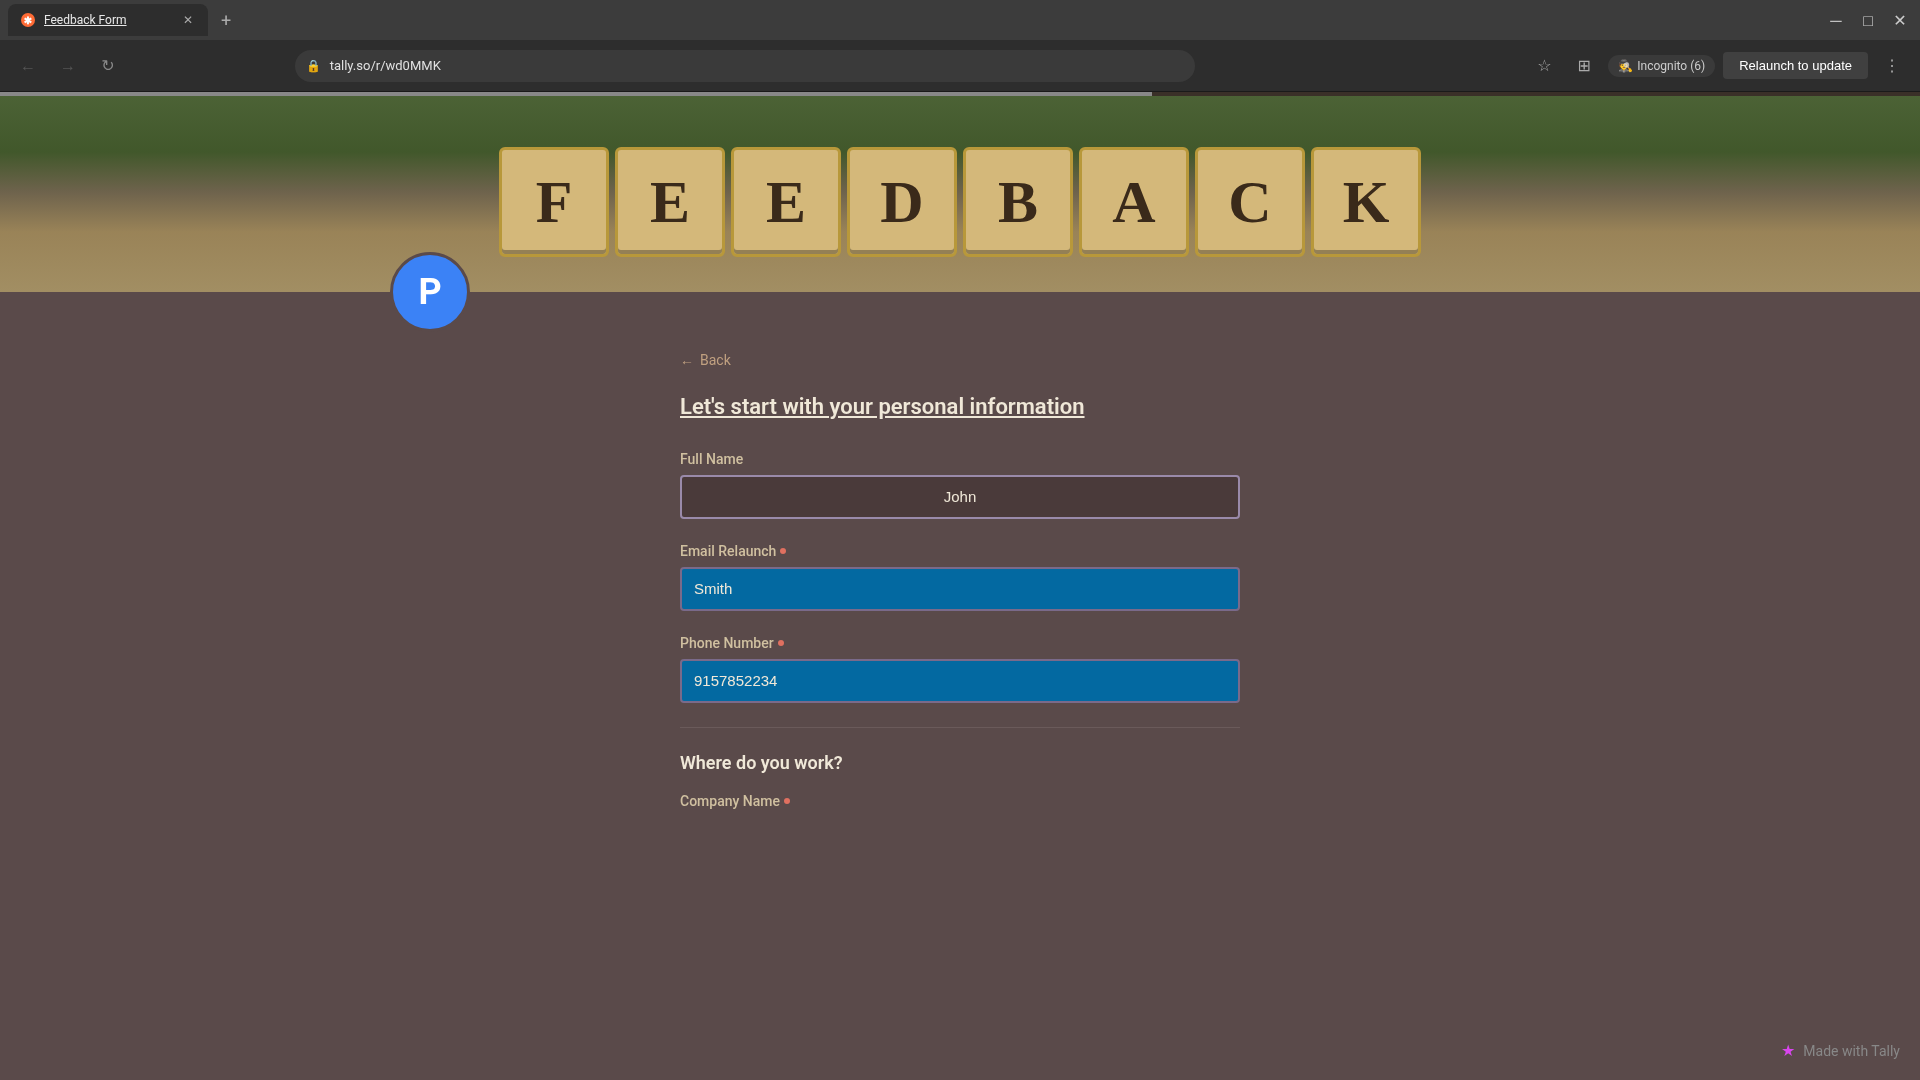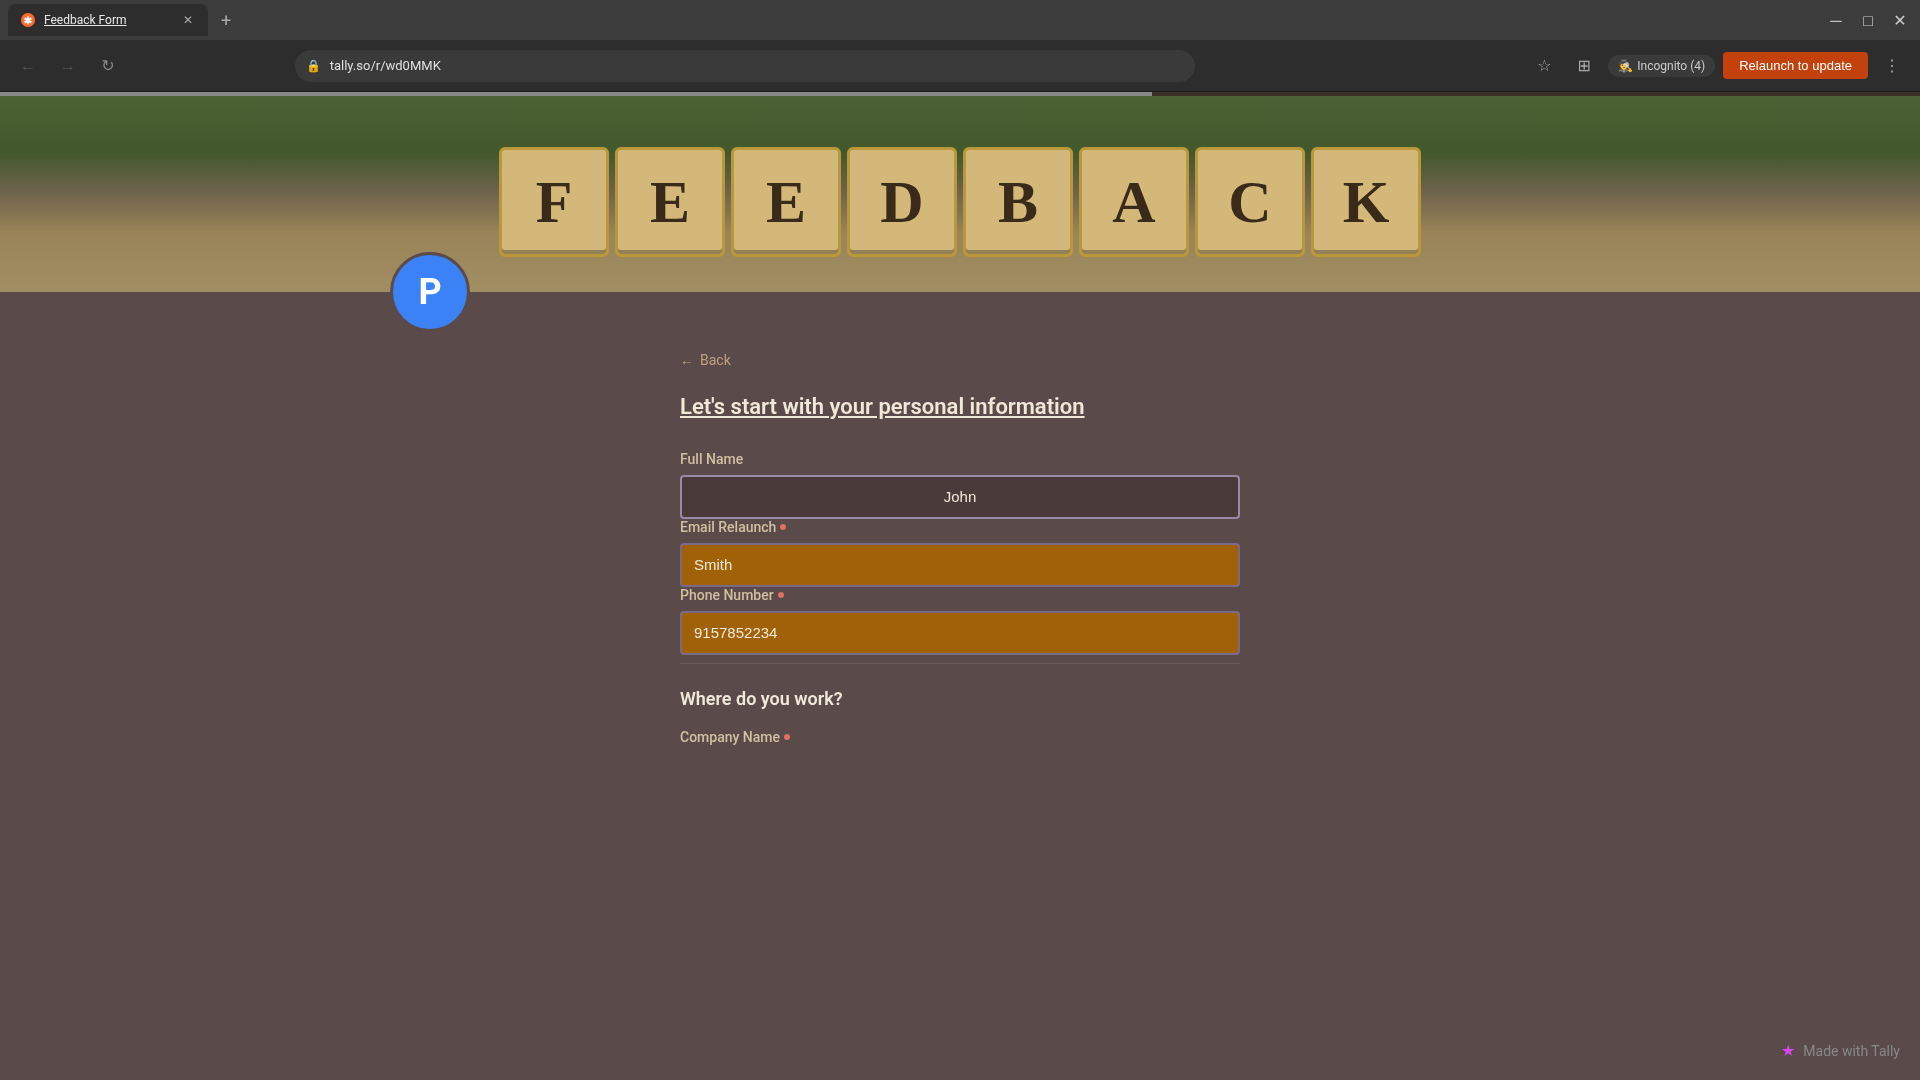--- a/index.html
+++ b/index.html
@@ -19,21 +19,21 @@
 
     .browser-toolbar { height: 52px; background: #2d2d2d; display: flex; align-items: center; padding: 0 12px; gap: 8px; border-bottom: 1px solid #1a1a1a; }
     .nav-btn { width: 32px; height: 32px; border-radius: 50%; display: flex; align-items: center; justify-content: center; color: #888; cursor: pointer; font-size: 16px; }
     .nav-btn.disabled { color: #555; cursor: default; }
     .address-bar { flex: 1; height: 32px; background: #3a3a3a; border-radius: 16px; display: flex; align-items: center; padding: 0 12px; gap: 8px; max-width: 900px; margin: 0 auto; }
     .address-url { font-size: 13px; color: #e0e0e0; flex: 1; }
     .address-lock { color: #aaa; font-size: 12px; }
     .toolbar-right { display: flex; align-items: center; gap: 8px; margin-left: auto; }
     .toolbar-icon { width: 32px; height: 32px; display: flex; align-items: center; justify-content: center; border-radius: 50%; color: #aaa; cursor: pointer; font-size: 16px; }
     .incognito-badge { background: #3a3a3a; border-radius: 16px; padding: 4px 10px; font-size: 12px; color: #ccc; display: flex; align-items: center; gap: 4px; cursor: pointer; }
-    .relaunch-btn { background: #c2410c; color: white; border: none; border-radius: 4px; padding: 6px 16px; font-size: 13px; cursor: pointer; font-weight: 500; white-space: nowrap; }
+    .relaunch-btn { background: #404040; color: white; border: none; border-radius: 4px; padding: 6px 16px; font-size: 13px; cursor: pointer; font-weight: 500; white-space: nowrap; }
 
     
     .page-content { width: 100%; height: calc(1080px - 92px); overflow-y: auto; background: #5a4a4a; position: relative; }
 
     
     .hero-banner { width: 100%; height: 200px; position: relative; overflow: hidden; background: #2d2d2d; }
     
     .scrabble-bg { position: absolute; top: 0; left: 0; width: 100%; height: 100%; display: flex; align-items: center; justify-content: center; overflow: hidden; }
 
     
@@ -41,24 +41,24 @@
     .progress-bar { height: 4px; background: #888; width: 60%; }
 
     
     .avatar-container { display: flex; justify-content: flex-start; padding-left: 390px; margin-top: -40px; position: relative; z-index: 10; }
     .avatar { width: 80px; height: 80px; border-radius: 50%; background: #3b82f6; display: flex; align-items: center; justify-content: center; font-size: 36px; font-weight: 700; color: white; border: 3px solid #5a4a4a; }
 
     
     .form-area { max-width: 560px; margin: 0 auto; padding: 20px 0 80px 0; }
     .back-link { display: flex; align-items: center; gap: 6px; color: #c0a080; font-size: 14px; cursor: pointer; margin-bottom: 24px; text-decoration: none; }
     .section-title { font-size: 22px; font-weight: 600; color: #f0e8d8; margin-bottom: 28px; line-height: 1.4; text-decoration: underline; }
-    .field-group { }
+    .field-group { margin-bottom: 24px; }
     .field-label { font-size: 14px; font-weight: 500; color: #d0c0a0; margin-bottom: 8px; display: flex; align-items: center; gap: 4px; }
     .required-dot { width: 6px; height: 6px; border-radius: 50%; background: #e07060; display: inline-block; }
-    .field-input { width: 100%; height: 44px; background: #a16207; border: 2px solid #7a6a8a; border-radius: 4px; padding: 0 12px; font-size: 15px; color: #f0e8d8; outline: none; }
+    .field-input { width: 100%; height: 44px; background: #0369a1; border: 2px solid #7a6a8a; border-radius: 4px; padding: 0 12px; font-size: 15px; color: #f0e8d8; outline: none; }
     .field-input.focused { border-color: #9a8aaa; background: #4a3a3a; text-align: center; }
     .field-input::placeholder { color: #9a8070; }
     .section-divider { height: 1px; background: #6a5a5a; margin: 8px 0 24px 0; }
     .section-subtitle { font-size: 18px; font-weight: 600; color: #f0e8d8; margin-bottom: 20px; }
 
     
     .footer-badge { position: fixed; bottom: 20px; right: 20px; display: flex; align-items: center; gap: 8px; color: #888; font-size: 14px; cursor: pointer; }
     .tally-star { color: #d946ef; font-size: 16px; }
 
     
@@ -96,21 +96,21 @@
     <div class="nav-btn">↻</div>
     <div class="address-bar">
       <span class="address-lock">🔒</span>
       <span class="address-url">tally.so/r/wd0MMK</span>
     </div>
     <div class="toolbar-right">
       <div class="toolbar-icon">☆</div>
       <div class="toolbar-icon">⊞</div>
       <div class="incognito-badge">
         <span>🕵</span>
-        <span>Incognito (4)</span>
+        <span>Incognito (6)</span>
       </div>
       <button class="relaunch-btn">Relaunch to update</button>
       <div class="toolbar-icon">⋮</div>
     </div>
   </div>
 </div>
 
 <div class="page-content">
 
   <div class="hero-banner">

